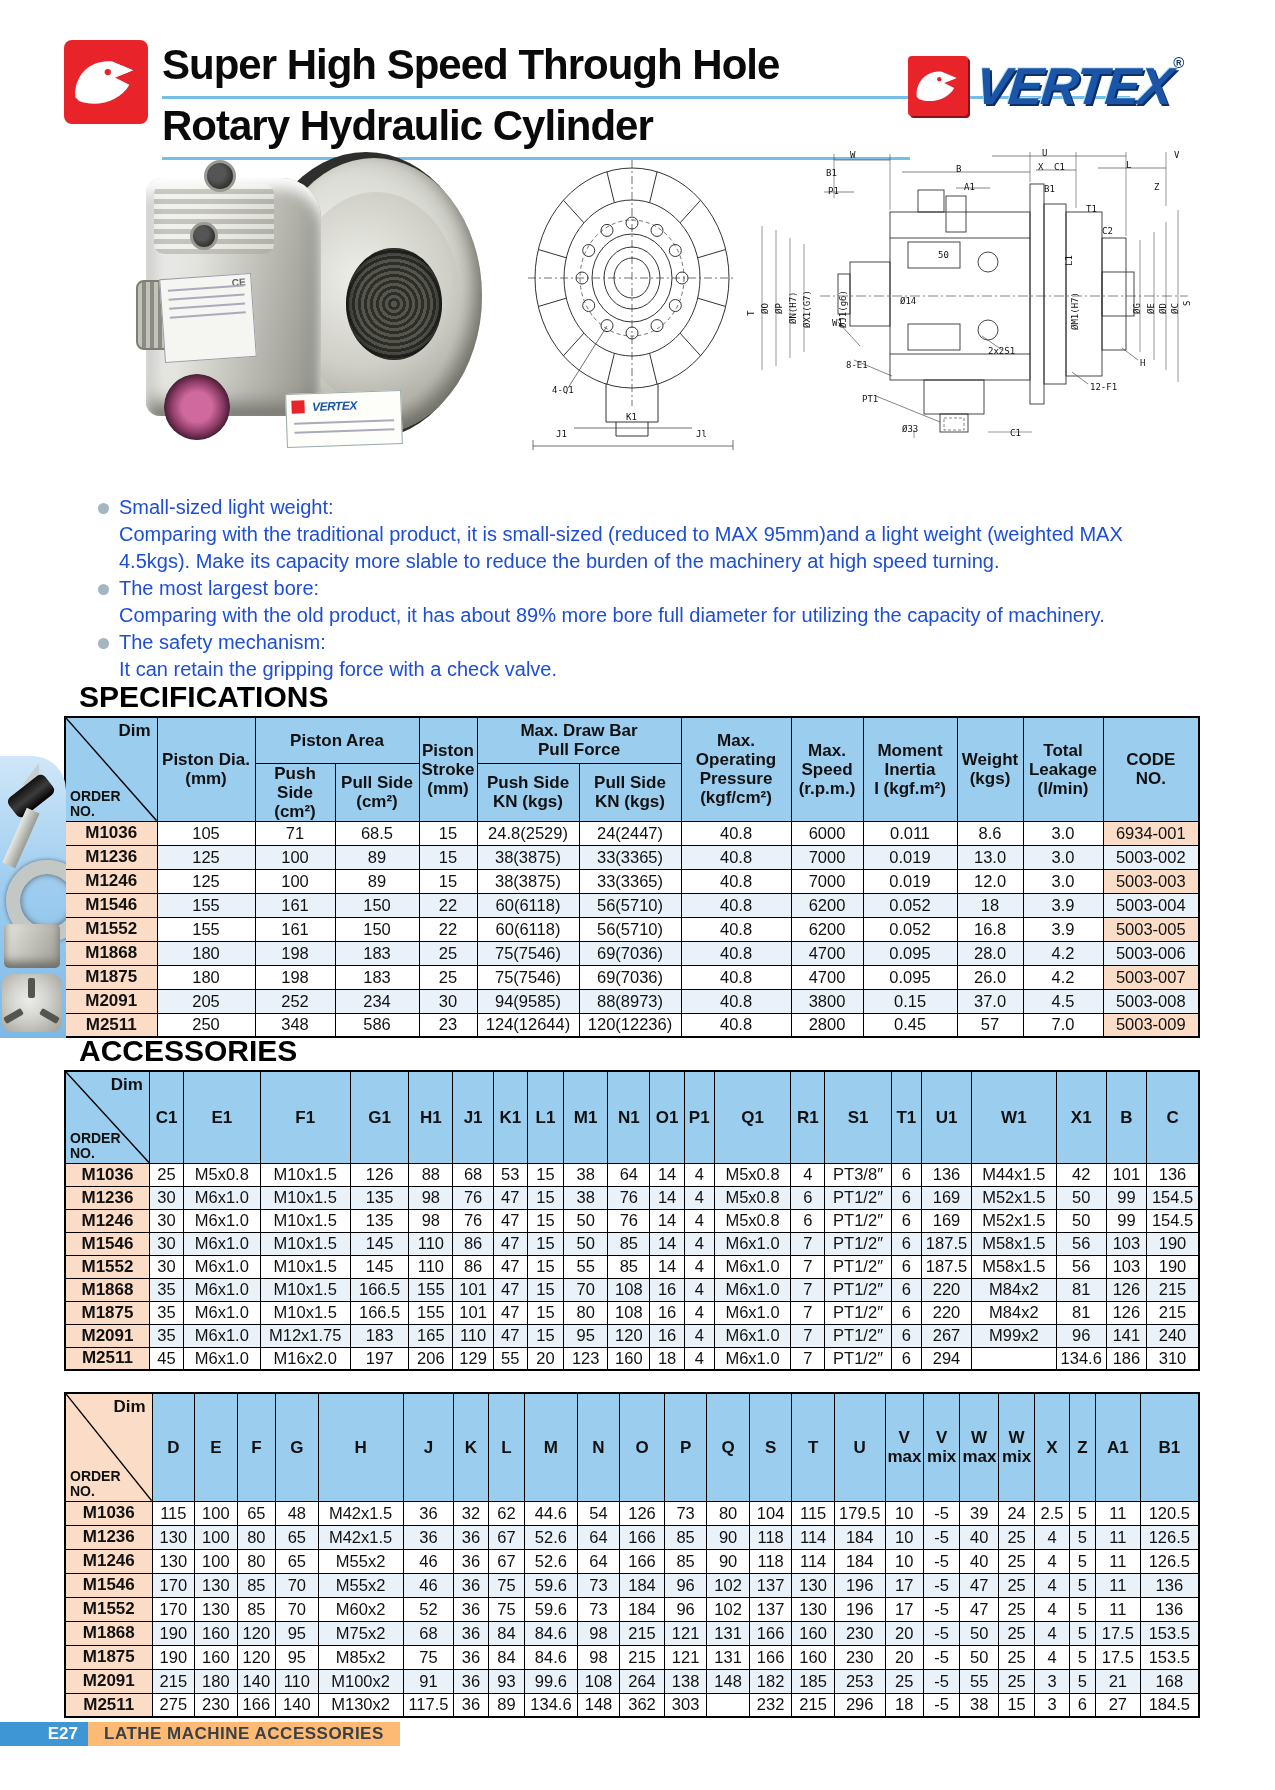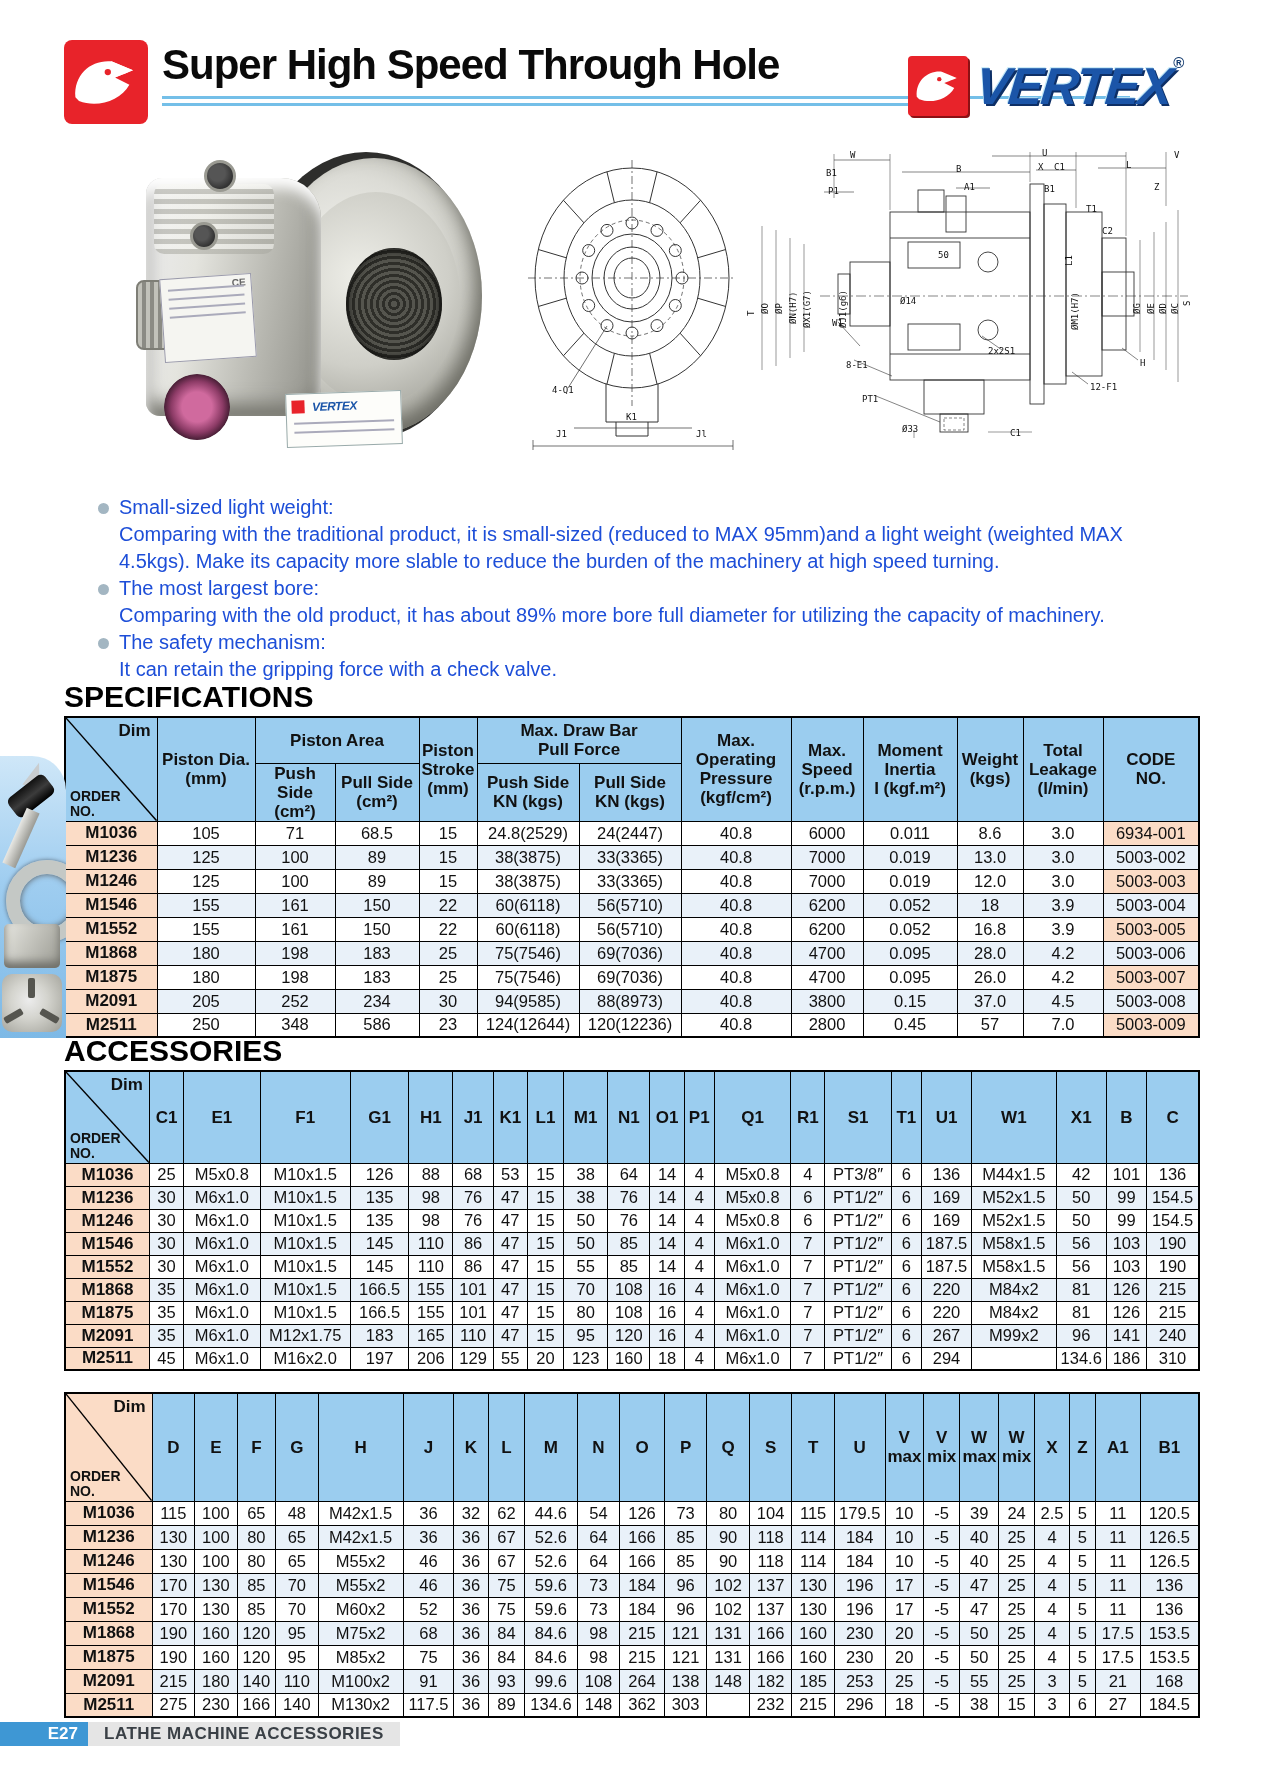--- a/index.html
+++ b/index.html
@@ -65,21 +65,21 @@
   .side-view{position:absolute;left:742px;top:146px;width:450px;height:300px;}
   .front-view text,.side-view text{font-family:"DejaVu Sans Mono",monospace;font-size:9px;fill:#111;}
 
   
   .features{position:absolute;left:98px;top:494px;width:1092px;font-size:20px;line-height:27px;color:#1d4ed8;}
   .feature-title{font-weight:normal;}
   .dot{display:inline-block;width:11px;height:11px;border-radius:50%;background:#a3b6c2;margin-right:10px;}
   .feature-body{padding-left:21px;}
 
   
-  .sec-heading{position:absolute;left:64px;font-size:30px;font-weight:bold;color:#000;letter-spacing:0;}
+  .sec-heading{position:absolute;left:79px;font-size:30px;font-weight:bold;color:#000;letter-spacing:0;}
   .sh-spec{top:680px;}
   .sh-dim{top:1034px;}
 
   
   table{border-collapse:collapse;table-layout:fixed;position:absolute;left:64px;width:1136px;
         border:2px solid #000;}
   th,td{border:1px solid #000;text-align:center;vertical-align:middle;padding:0 2px;overflow:hidden;}
   thead th{background:#9bcdef;font-weight:bold;font-size:17px;white-space:pre-line;line-height:1.12;}
   tbody tr{height:24px;}
   tbody td{font-size:16.5px;background:#fff;}
@@ -117,39 +117,40 @@
           border-radius:5px;box-shadow:inset 0 -6px 8px #70706a;}
   .st-chuck{left:2px;top:218px;width:60px;height:58px;border-radius:10px;
           background:radial-gradient(circle at 45% 45%,#ececе8 0,#d4d4ce 40%,#9e9e96 100%);
           background:radial-gradient(circle at 45% 45%,#ececec 0,#d4d4ce 40%,#9e9e96 100%);}
   .st-slot{width:7px;height:20px;background:#55554f;border-radius:2px;}
 
   
   .footer-page{position:absolute;left:0;top:1722px;width:88px;height:24px;background:#3e97d4;
                color:#fff;font-weight:bold;font-size:17px;display:flex;align-items:center;
                justify-content:flex-end;padding-right:10px;box-sizing:border-box;}
-  .footer-bar{position:absolute;left:88px;top:1722px;width:312px;height:24px;background:#e5e5e5;
+  .footer-bar{position:absolute;left:88px;top:1722px;width:312px;height:24px;background:#fdba74;
               color:#3a4046;font-weight:bold;font-size:17px;display:flex;align-items:center;
               padding-left:16px;box-sizing:border-box;letter-spacing:0.5px;}
 </style>
 </head>
 <body>
 
 <div class="page">
 
   <div class="logo-box">
     <svg viewBox="0 0 80 70">
       <path d="M6,52 C4,26 24,10 46,12 L70,22 C60,26 56,28 50,30 L66,38 C56,56 30,64 10,56 Z" fill="#fff"></path>
       <path d="M46,12 L70,22 L50,30 L42,24 Z" fill="#fff"></path>
       <circle cx="42" cy="24" r="3.5" fill="#e8232a"></circle>
     </svg>
   </div>
   <div class="titles">
     <div class="title">Super High Speed Through Hole</div>
     <div class="rule r1"></div>
+    <div class="title">Rotary Hydraulic Cylinder</div>
     <div class="rule r2"></div>
   </div>
   <div class="brand">
     <div class="brand-box">
       <svg viewBox="0 0 80 70">
         <path d="M6,52 C4,26 24,10 46,12 L70,22 C60,26 56,28 50,30 L66,38 C56,56 30,64 10,56 Z" fill="#fff"></path>
         <circle cx="42" cy="24" r="3.5" fill="#e8232a"></circle>
       </svg>
     </div>
     <div class="brand-text">VERTEX</div>

